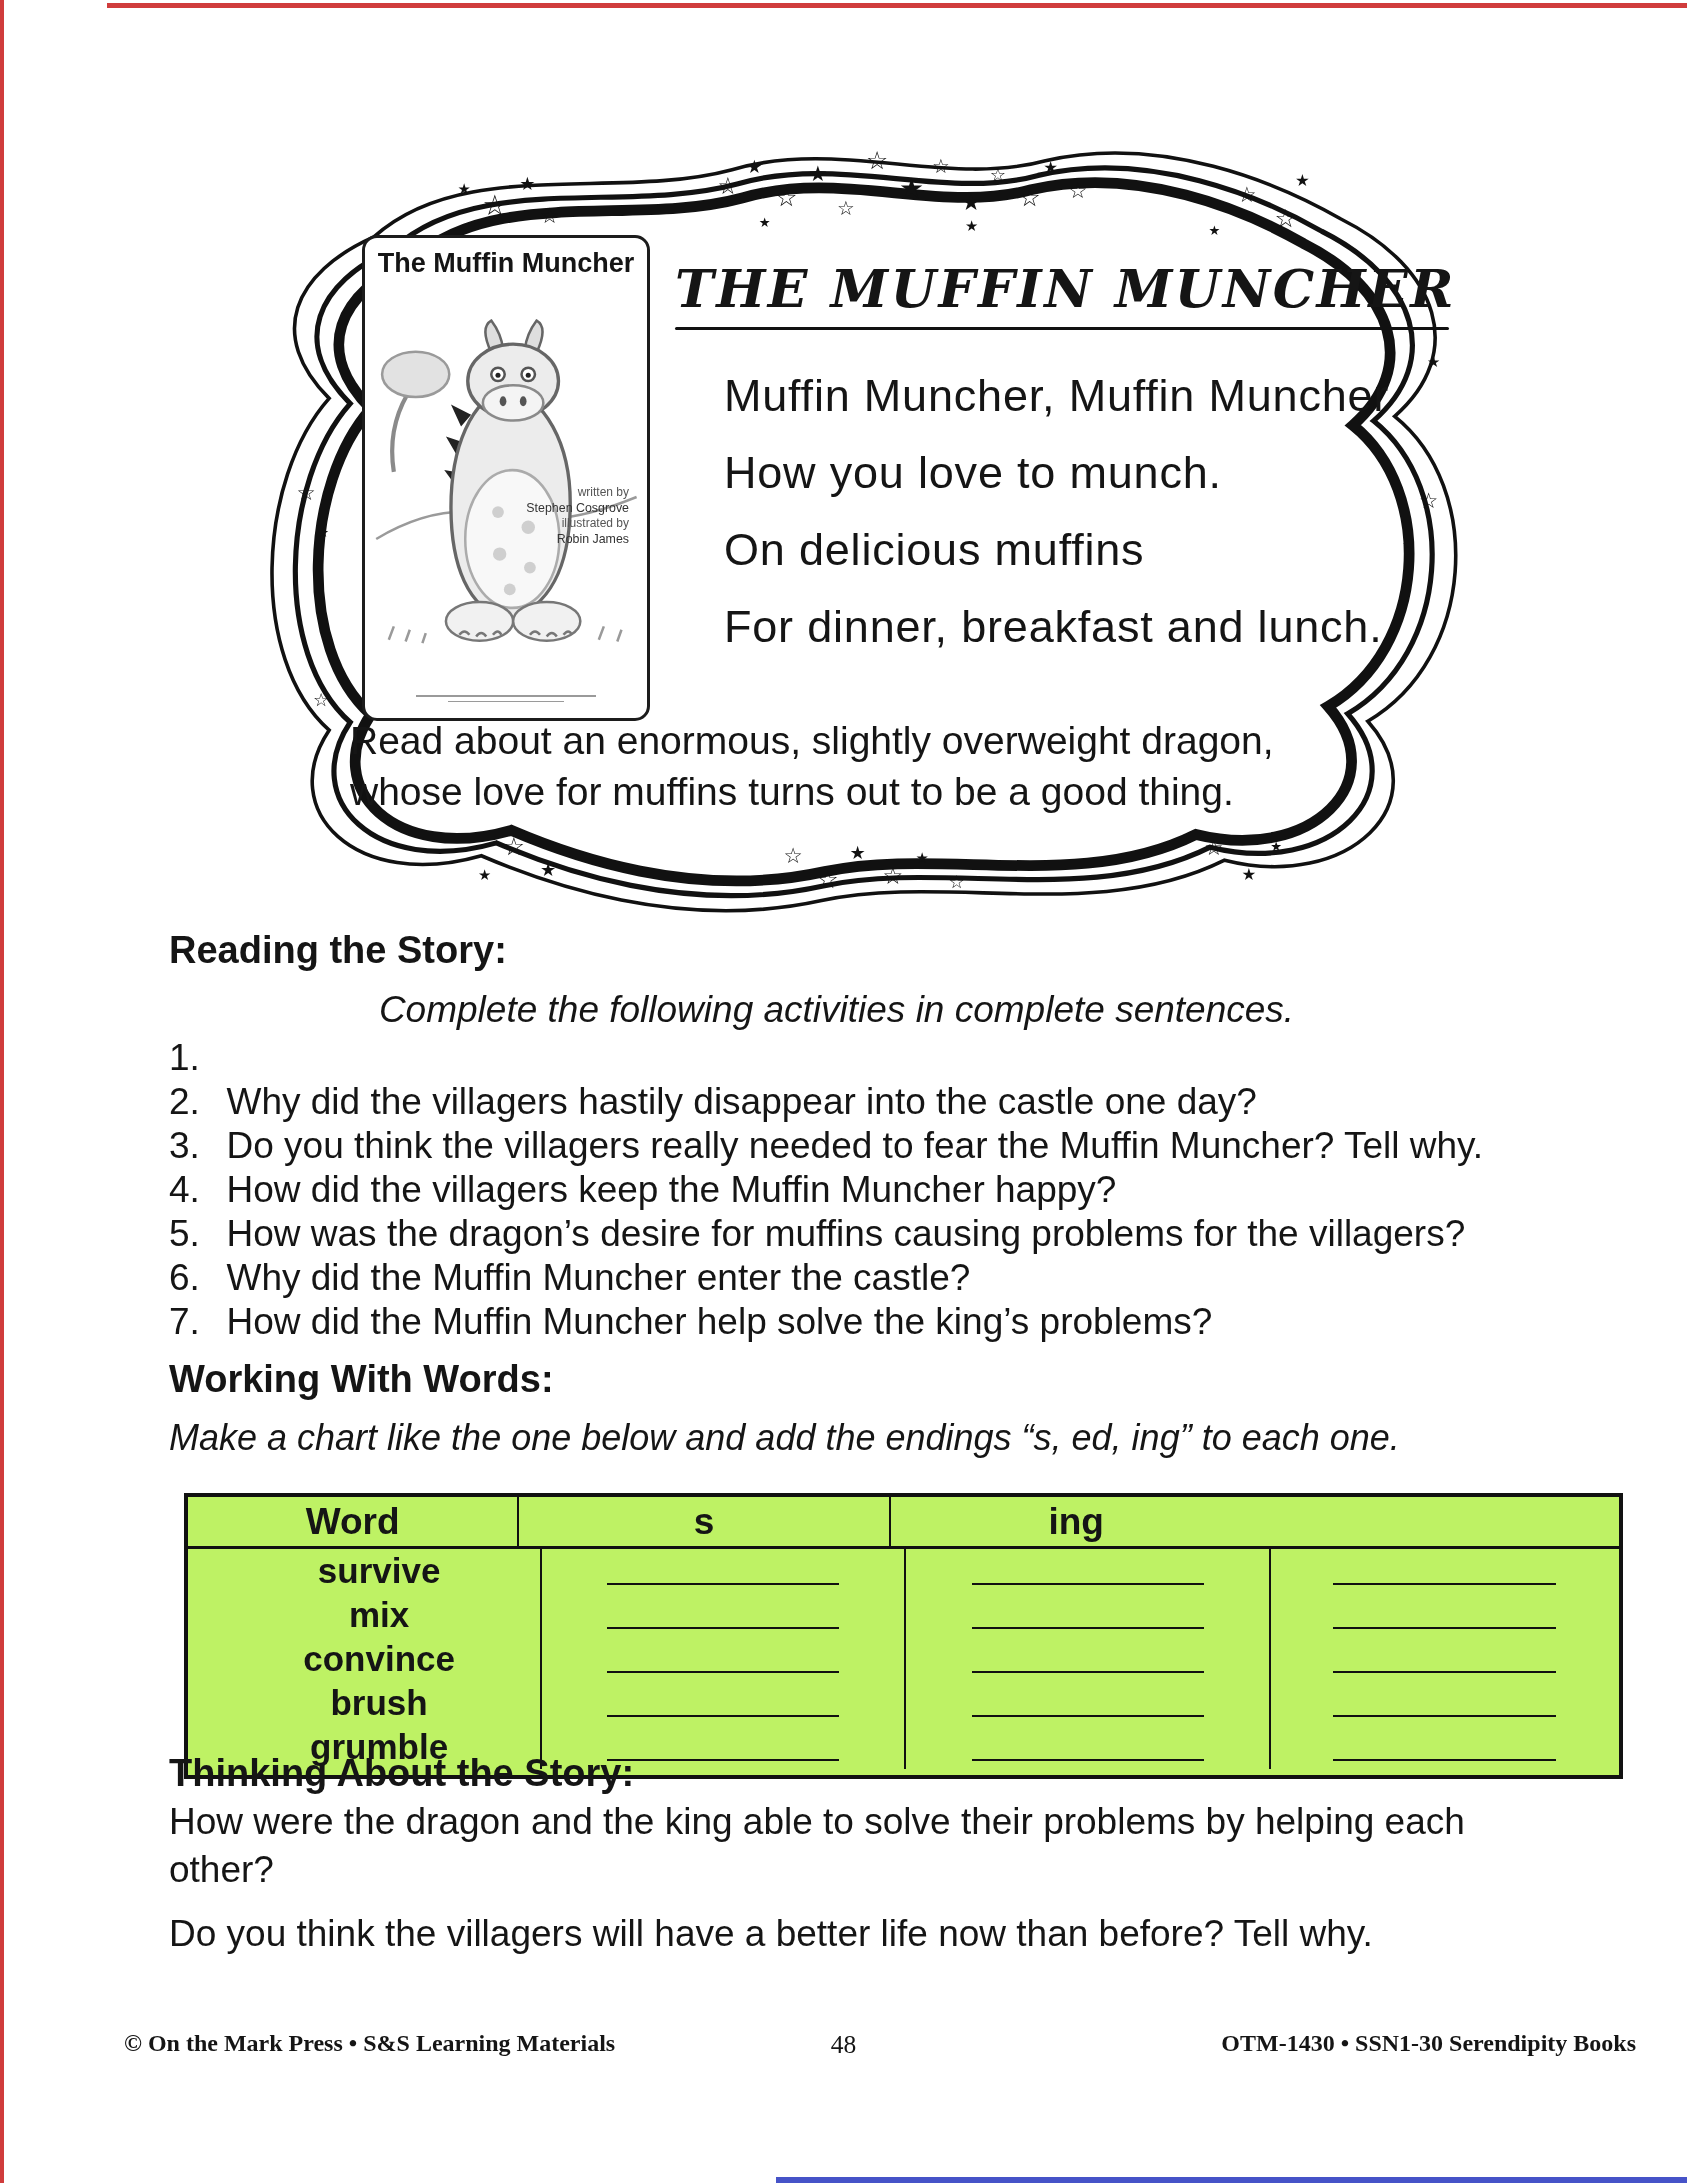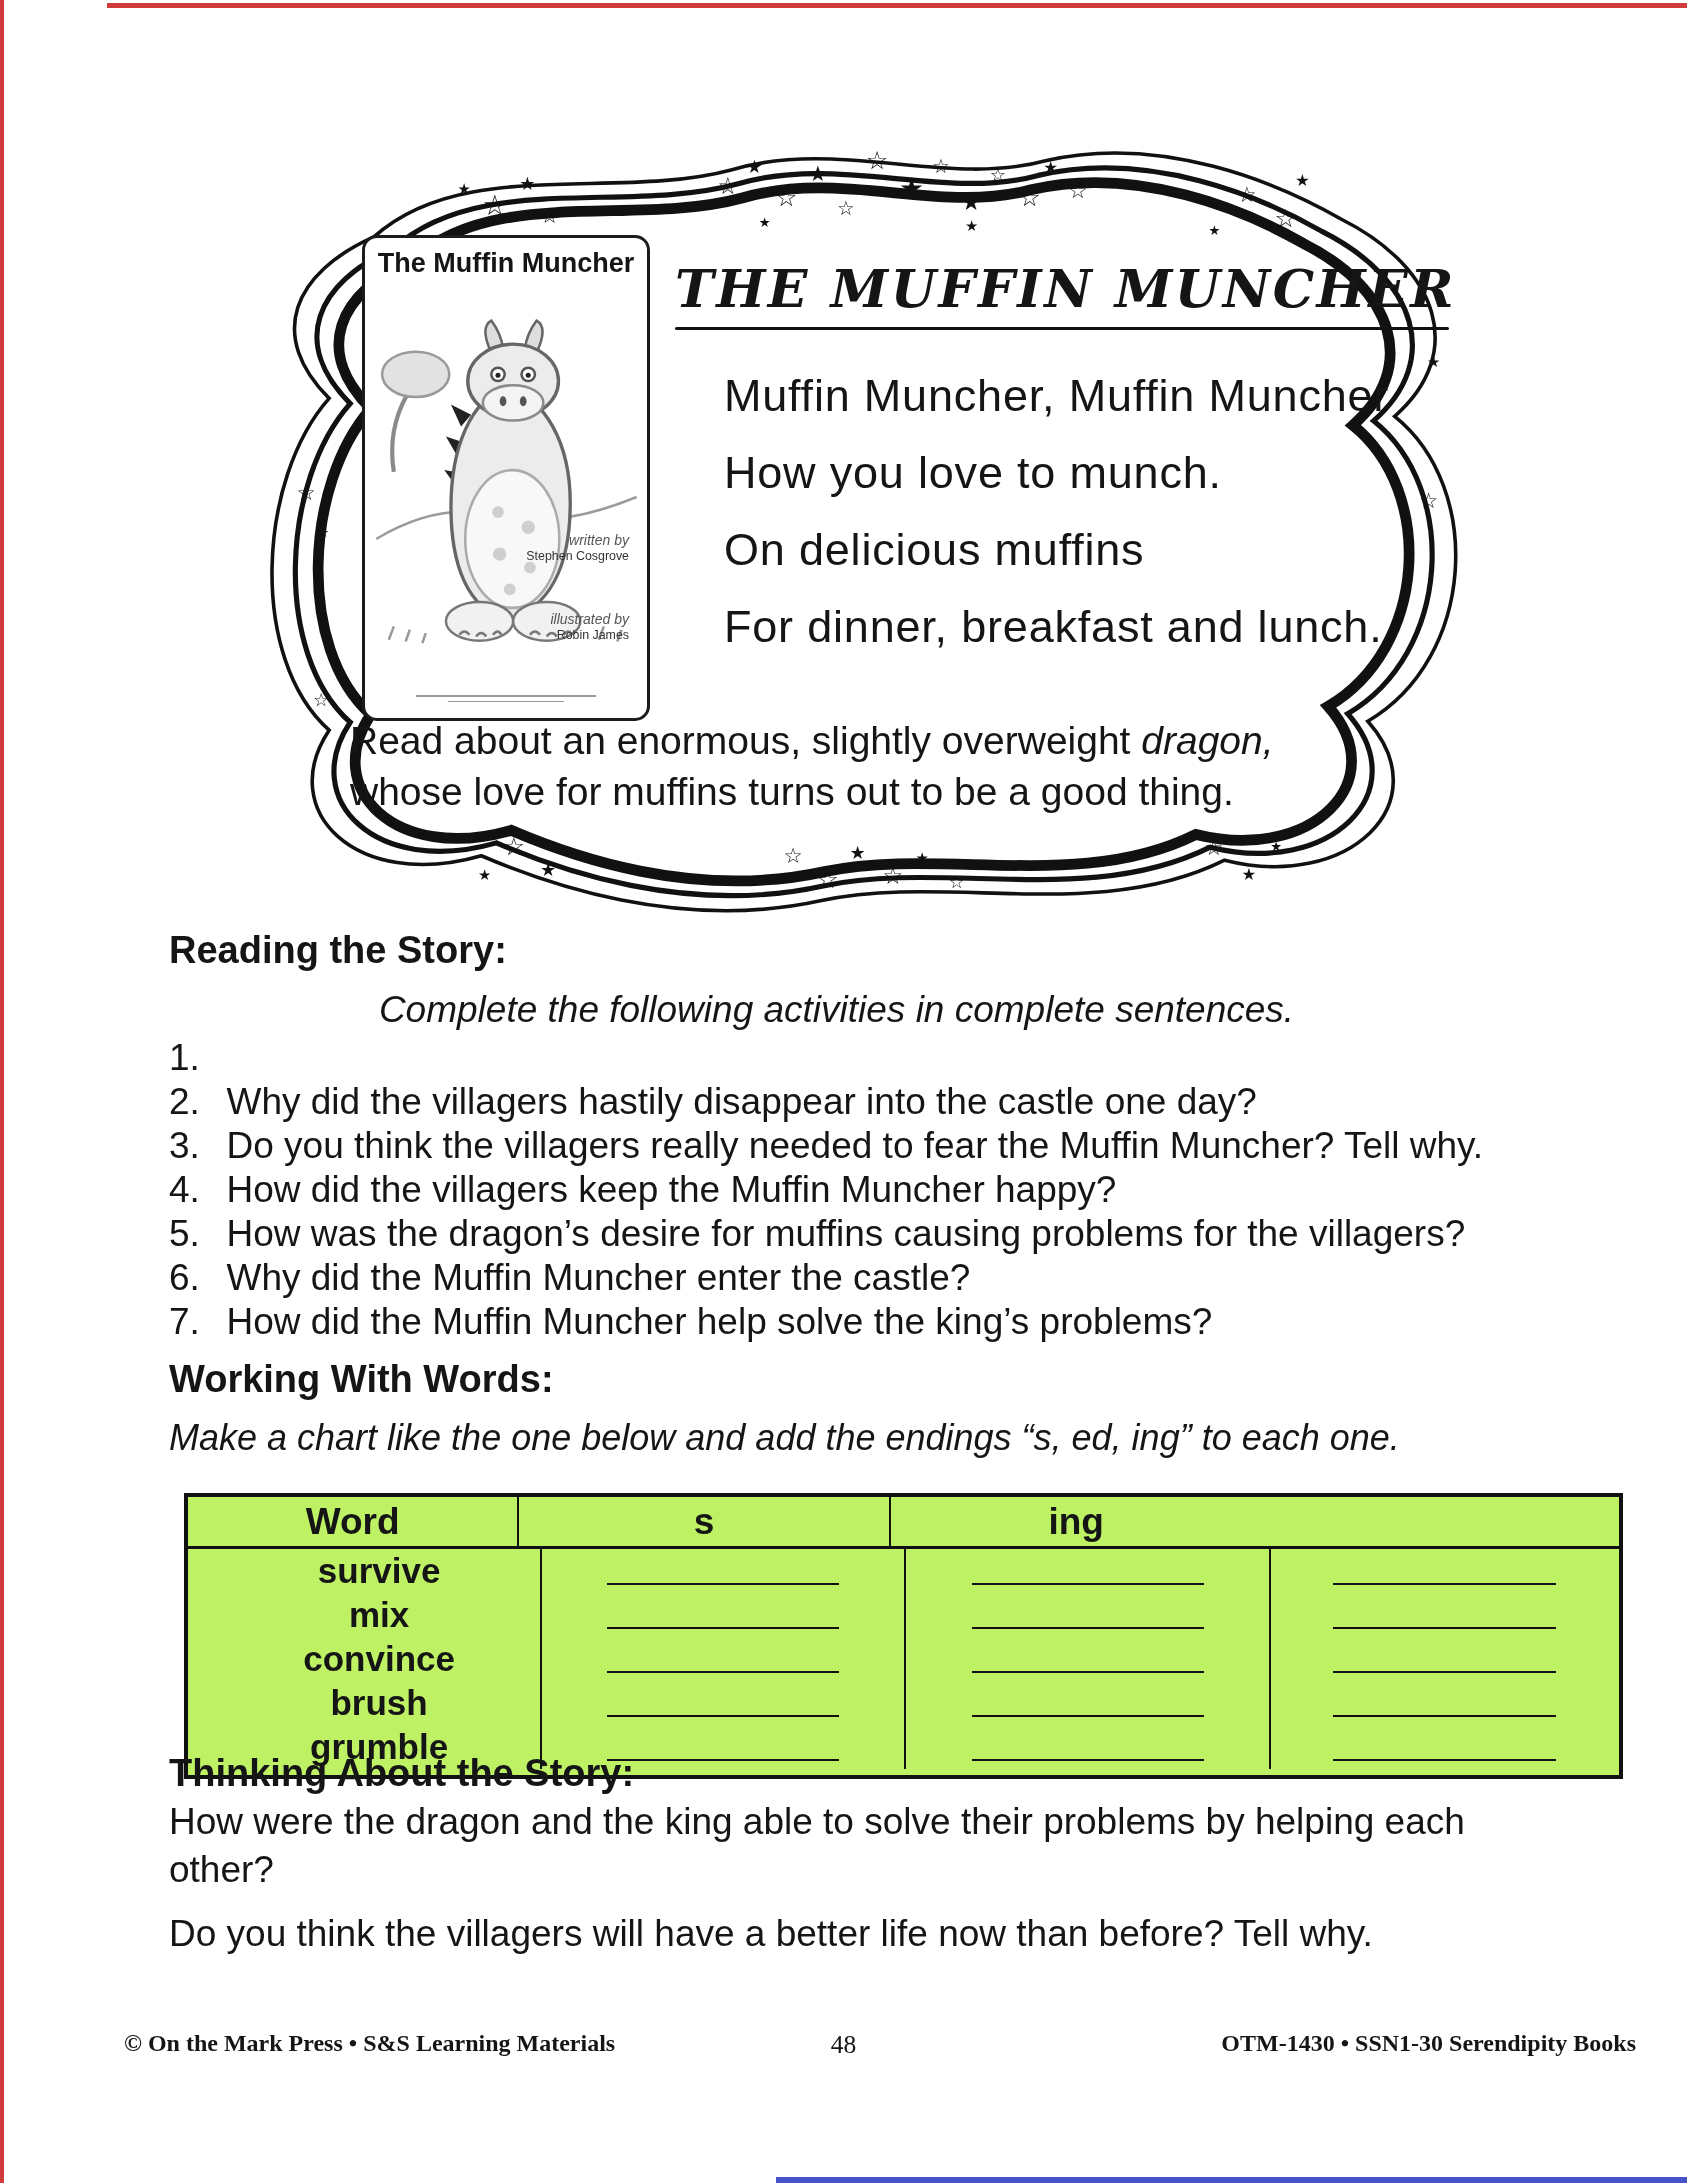--- a/index.html
+++ b/index.html
@@ -21,38 +21,38 @@
     position:absolute; left:115px; top:99px; width:288px; height:486px;
     background:#fff; border:3.3px solid #1c1c1c; border-radius:15px;
     box-sizing:border-box; padding:10px 8.2px 8.2px; z-index:2;
   }
   .cover-title { text-align:center; font-weight:bold; font-size:27px; letter-spacing:0; }
   .cover-art { position:absolute; left:6.6px; right:6.6px; top:49px; bottom:44px; }
   .cover-credits {
     position:absolute; right:18px; top:247px; text-align:right;
     font-size:12.4px; line-height:15.7px; color:#333; z-index:3;
   }
-  .cover-credits .lbl { font-style:italic; font-size:14px; color:#555;margin-top:48px; }
+  .cover-credits .lbl { font-size:12px; color:#555; }
   .cover-tagline { position:absolute; left:18%; right:18%; bottom:11.5px; }
   .cover-tagline i { display:block; height:1.6px; background:#9a9a9a; margin:4.1px 0; }
   .cover-tagline i:last-child { margin-left:18%; margin-right:18%; }
 
   .main-title {
     position:absolute; left:428px; top:122px; width:774px; z-index:2;
     font-family:"DejaVu Serif", serif; font-style:italic; font-weight:bold;
     font-size:52px; letter-spacing:2.5px; white-space:nowrap;
   }
   .main-title::after { content:""; display:block; height:3.3px; background:#111; margin-top:8.2px; border-radius:1.6px; }
 
   .poem { position:absolute; left:437px; top:221px; z-index:2; }
   .poem-line { font-size:45px; line-height:77px; letter-spacing:0.8px;margin-left:40px; }
 
   .blurb { position:absolute; left:103px; top:579px; width:997px; z-index:2;
            font-size:39px; line-height:51px; }
-  .blurb .it { font-style:italic; }
+  .blurb .it { }
 
   
   .h-section { position:absolute; left:169px; font-size:38px; font-weight:bold; }
   .reading-heading  { top:929px; }
   .working-heading  { top:1358px; }
   .thinking-heading { top:1752px; }
 
   .reading-instruction {
     position:absolute; left:169px; top:989px; width:1335px; text-align:center;
     font-style:italic; font-size:37px;

